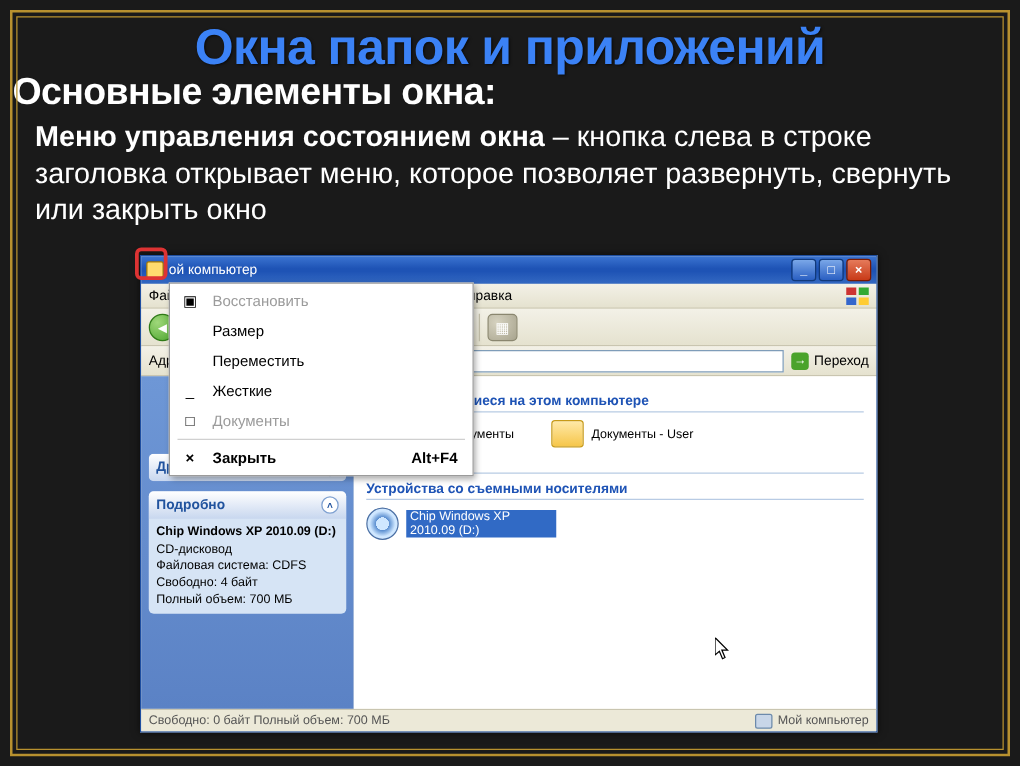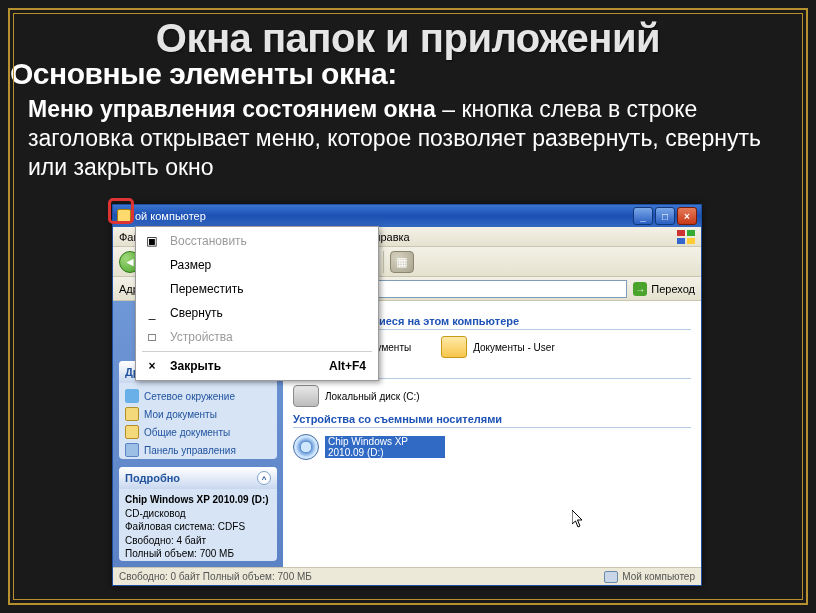--- a/index.html
+++ b/index.html
@@ -21,21 +21,21 @@
     content: "";
     position: absolute;
     inset: 3px;
     border: 1px solid #b8912f;
     pointer-events: none;
   }
   .title {
     text-align: center;
     font-size: 40px;
     font-weight: 700;
-    color: #e5e5e5;
+    color: #3b82f6;
     margin-top: 6px;
     letter-spacing: -0.5px;
     text-shadow: 1px 1px 2px rgba(0,0,0,0.6);
   }
   .subtitle {
     text-align: left;
     font-size: 30px;
     font-weight: 700;
     color: #ffffff;
     margin-top: -4px;
@@ -303,38 +303,20 @@
   </div>
 
   <div class="content-area">
     <div class="side">
       <div class="panel" style="visibility:hidden;height:48px;"></div>
 
       <div class="panel">
         <div class="panel-head">
           <span>Другие места</span>
           <span class="chev">˄</span>
-        </div>
-        <div class="panel-body">
-          <div class="row">
-              <div class="ico net"></div>
-              <span>Сетевое окружение</span>
-            </div>
-          <div class="row">
-              <div class="ico docs"></div>
-              <span>Мои документы</span>
-            </div>
-          <div class="row">
-              <div class="ico shared"></div>
-              <span>Общие документы</span>
-            </div>
-          <div class="row">
-              <div class="ico cpl"></div>
-              <span>Панель управления</span>
-            </div>
         </div>
       </div>
 
       <div class="panel details">
         <div class="panel-head">
           <span>Подробно</span>
           <span class="chev">˄</span>
         </div>
         <div class="panel-body">
           <div class="strong">Chip Windows XP 2010.09 (D:)</div>
@@ -353,26 +335,20 @@
             <div class="big-ico folder"></div>
             <span class="label">Общие документы</span>
           </div>
         <div class="item">
             <div class="big-ico folder"></div>
             <span class="label">Документы - User</span>
           </div>
       </div>
 
       <div class="group-title">Жесткие диски</div>
-      <div class="items">
-        <div class="item">
-            <div class="big-ico hdd"></div>
-            <span class="label">Локальный диск (C:)</span>
-          </div>
-      </div>
 
       <div class="group-title">Устройства со съемными носителями</div>
       <div class="items">
         <div class="item selected">
             <div class="big-ico cd"></div>
             <span class="label">Chip Windows XP 2010.09 (D:)</span>
           </div>
       </div>
     </div>
   </div>
@@ -394,25 +370,25 @@
   <div class="mi">
     <span class="mi-ico"></span>
     <span>Размер</span>
   </div>
   <div class="mi">
     <span class="mi-ico"></span>
     <span>Переместить</span>
   </div>
   <div class="mi">
     <span class="mi-ico">_</span>
-    <span>Свернуть</span>
+    <span>Жесткие</span>
   </div>
   <div class="mi disabled">
     <span class="mi-ico">□</span>
-    <span>Устройства</span>
+    <span>Документы</span>
   </div>
   <hr>
   <div class="mi bold">
     <span class="mi-ico">×</span>
     <span>Закрыть</span>
     <span class="shortcut">Alt+F4</span>
   </div>
 </div>
 
 <div class="cursor">

